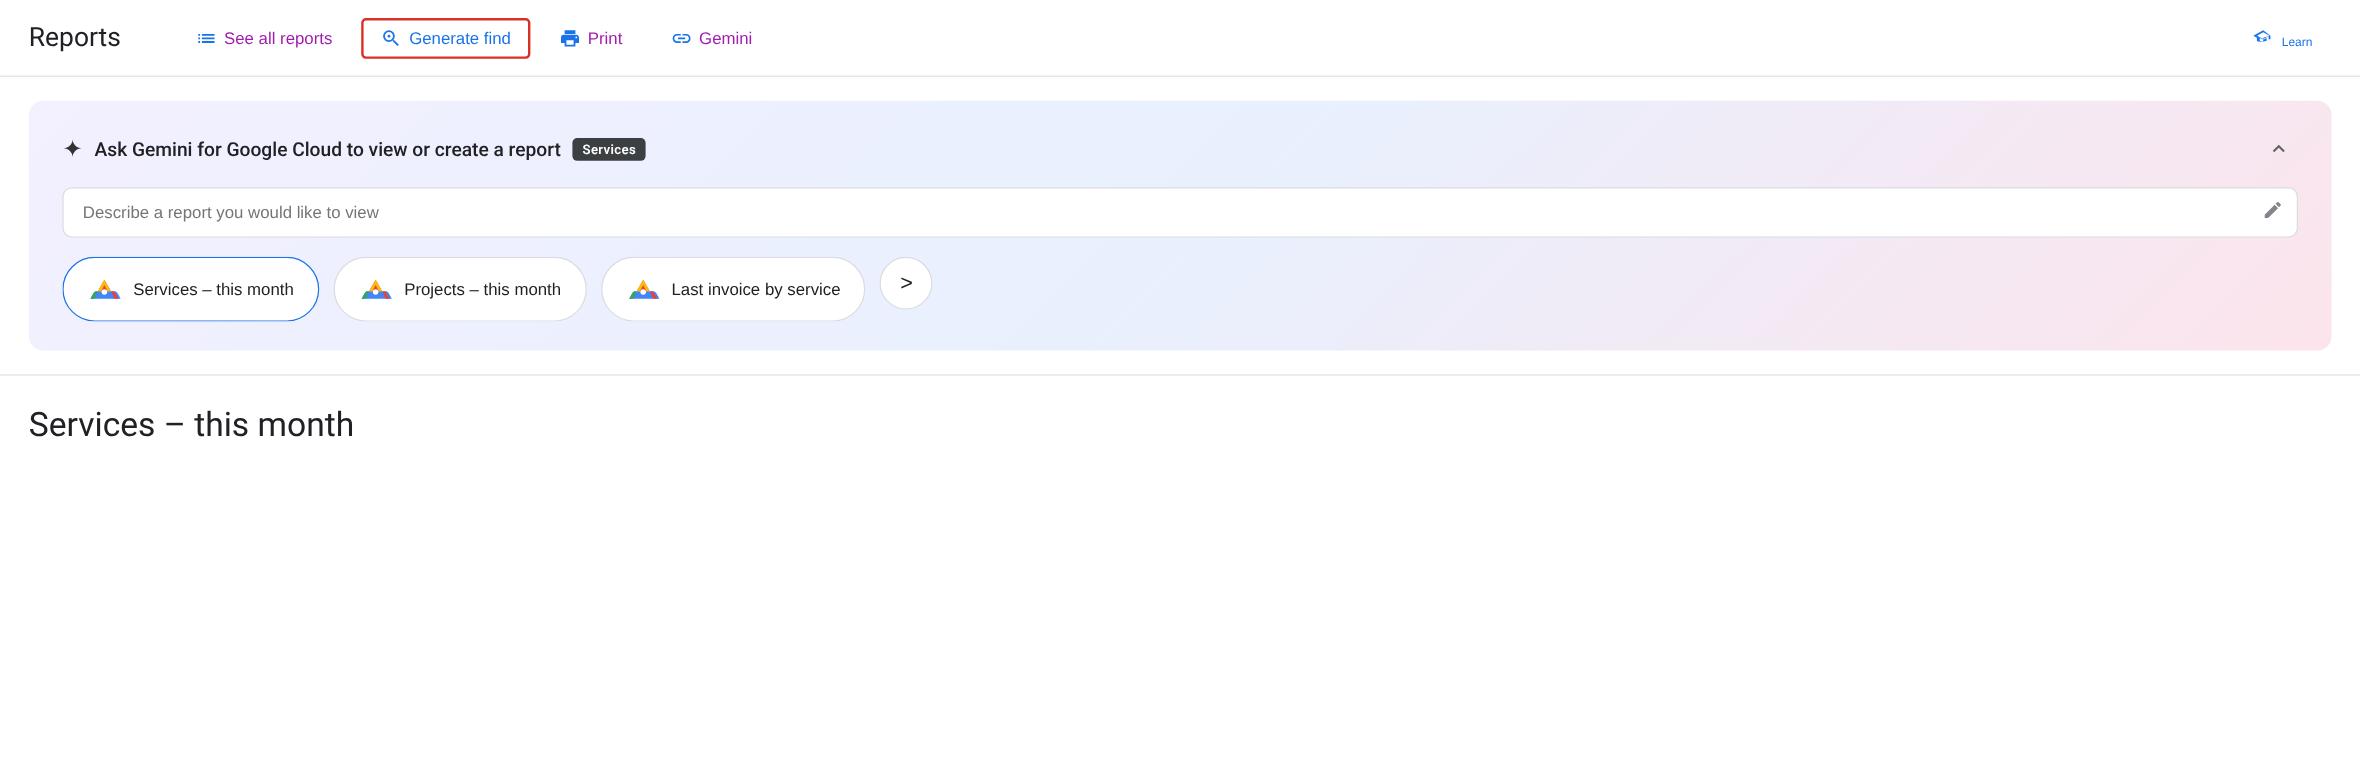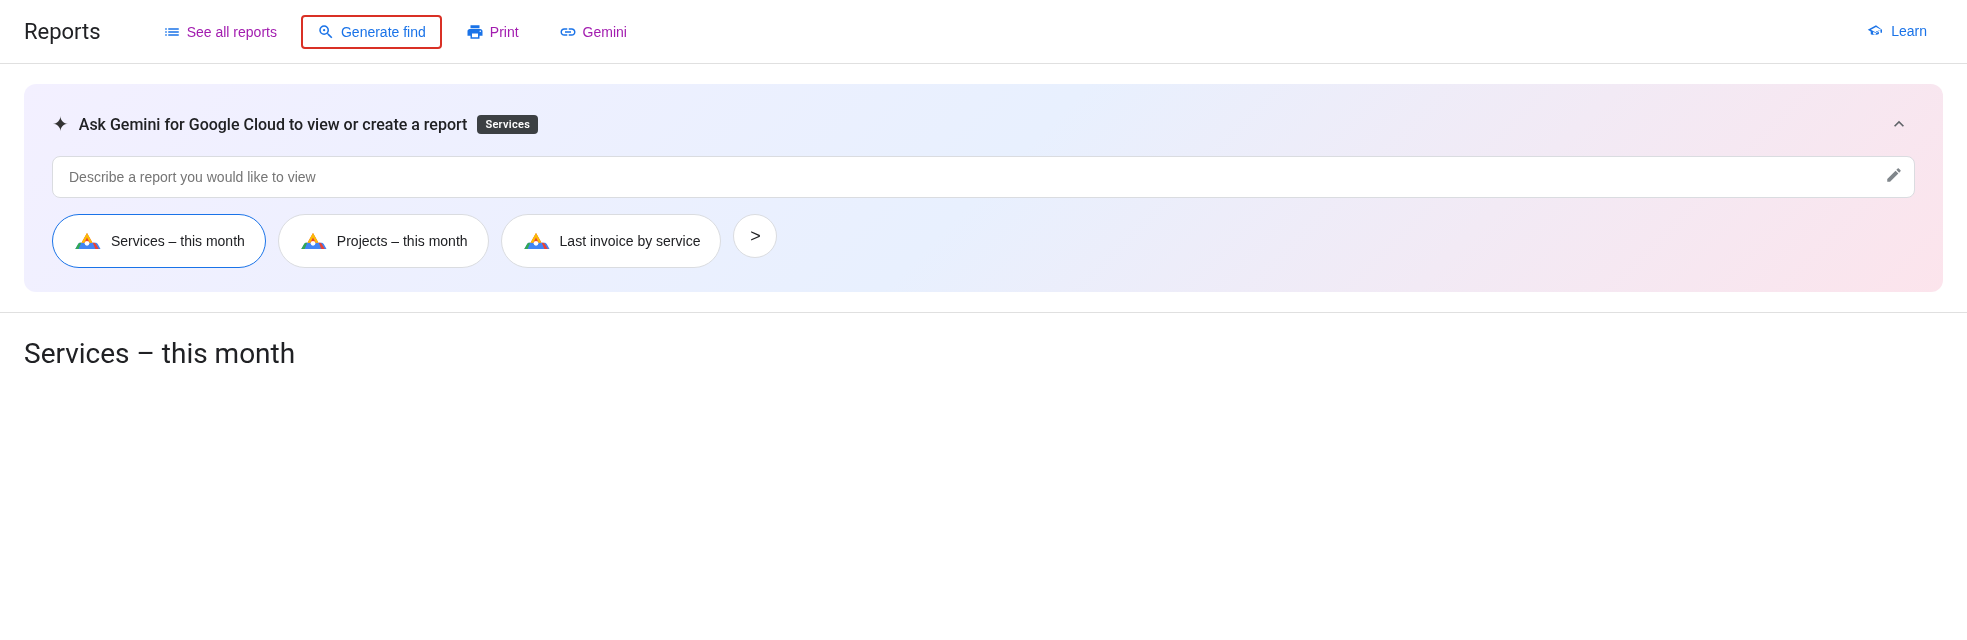--- a/index.html
+++ b/index.html
@@ -62,24 +62,24 @@
       align-items: center;
       justify-content: center;
       width: 18px;
       height: 18px;
     }
 
     .header-spacer { flex: 1; }
 
     .learn-btn {
       display: flex;
-      align-items: flex-start;
+      align-items: flex-end;
       gap: 6px;
       color: #1a73e8;
-      font-size: 14px;
+      font-size: 10px;
       font-weight: 500;
       cursor: pointer;
       border: none;
       background: transparent;
       padding: 8px 16px;
     }
 
     
     .gemini-panel {
       margin: 20px 24px;

